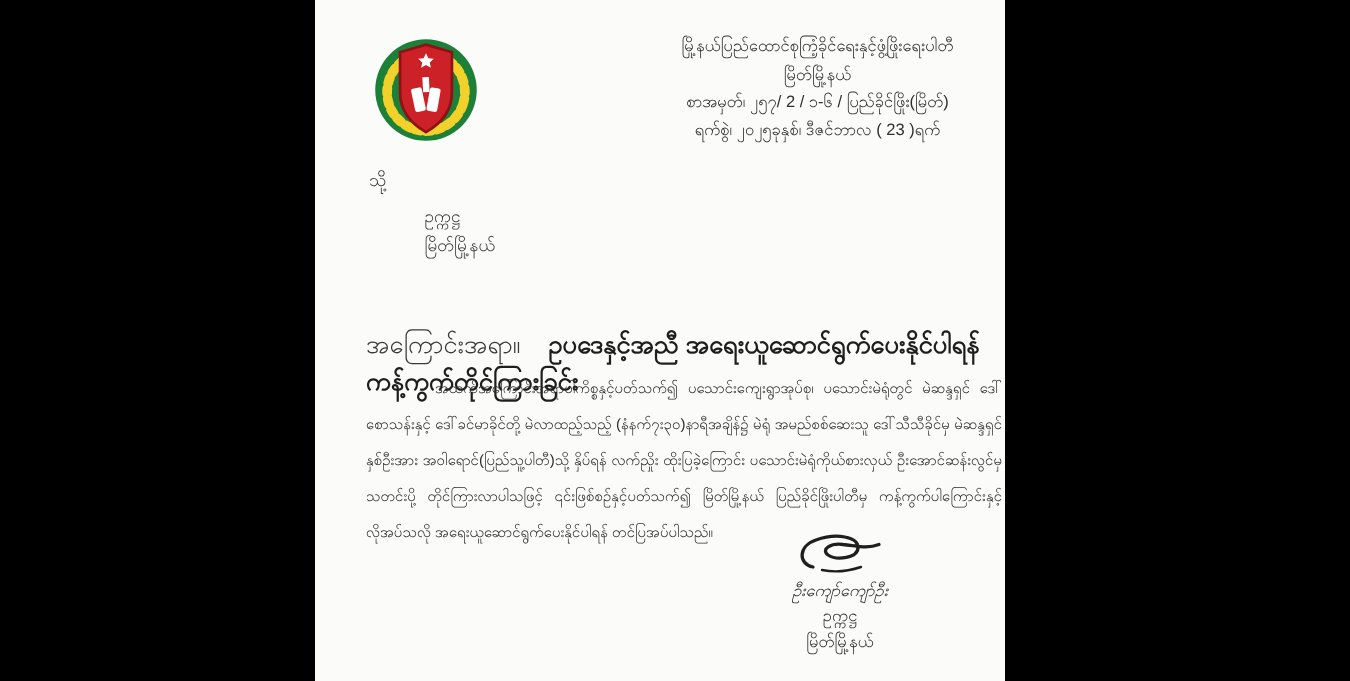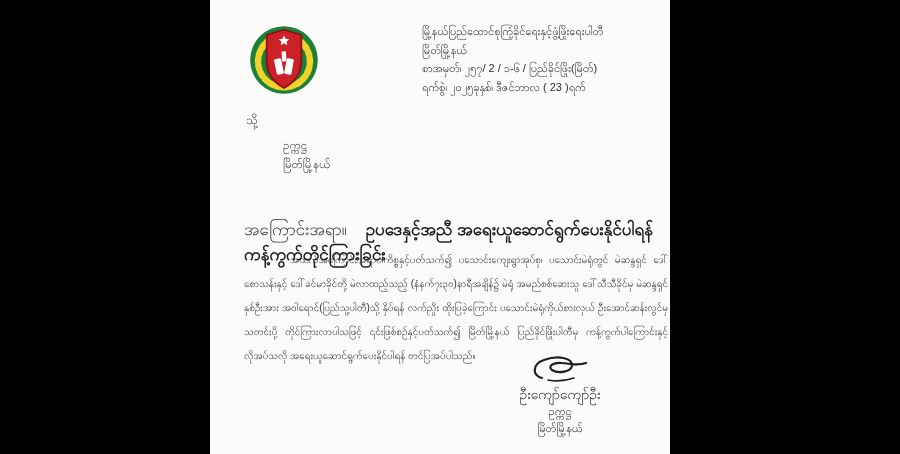--- a/index.html
+++ b/index.html
@@ -7,35 +7,35 @@
     position:relative;width:900px;height:454px;background:#000;
     overflow:hidden;font-family:"Liberation Sans","DejaVu Sans",sans-serif;
   }
   .paper{
     position:absolute;left:210px;top:0;width:460px;height:454px;
     background:#fbfbfa;color:#3a3a3a;
   }
   .abs{position:absolute;}
   .logo-wrap{left:38px;top:24px;width:72px;height:72px;}
   .letterhead{left:212px;top:22px;width:246px;font-size:11px;line-height:18.5px;color:#2f2f2f;}
-  .letterhead .lh-line{display:block;white-space:nowrap;}
+  .letterhead .lh-line{display:block;white-space:nowrap;text-align:center;}
   .to-label{left:36px;top:112px;font-size:12px;}
   .recipient{left:73px;top:136px;font-size:11.5px;line-height:19px;}
   .recipient .r-line{display:block;}
   .subject-row{left:34px;top:218px;width:420px;font-size:17px;}
   .subject-label{color:#3a3a3a;}
   .subject-text{font-weight:bold;color:#1e1e1e;margin-left:14px;}
   .body-par{
     left:34px;top:248px;width:424px;font-size:10px;line-height:24px;
     text-align:justify;text-indent:46px;color:#2f2f2f;
   }
   .sig-block{left:250px;top:354px;width:200px;text-align:center;font-size:11px;line-height:17px;color:#2f2f2f;}
   .sig-scribble{display:block;margin:0 auto 2px auto;}
   .sig-line{display:block;}
-  .sig-name{font-size:14px;}
+  .sig-name{font-size:11px;font-style:italic;}
 </style>
 </head>
 <body>
 
 <div class="stage">
   <div class="paper">
 
     <div class="abs logo-wrap">
       <svg width="72" height="72" viewBox="0 0 100 100">
         <circle cx="50" cy="50" r="47" fill="#1d8038"></circle>

